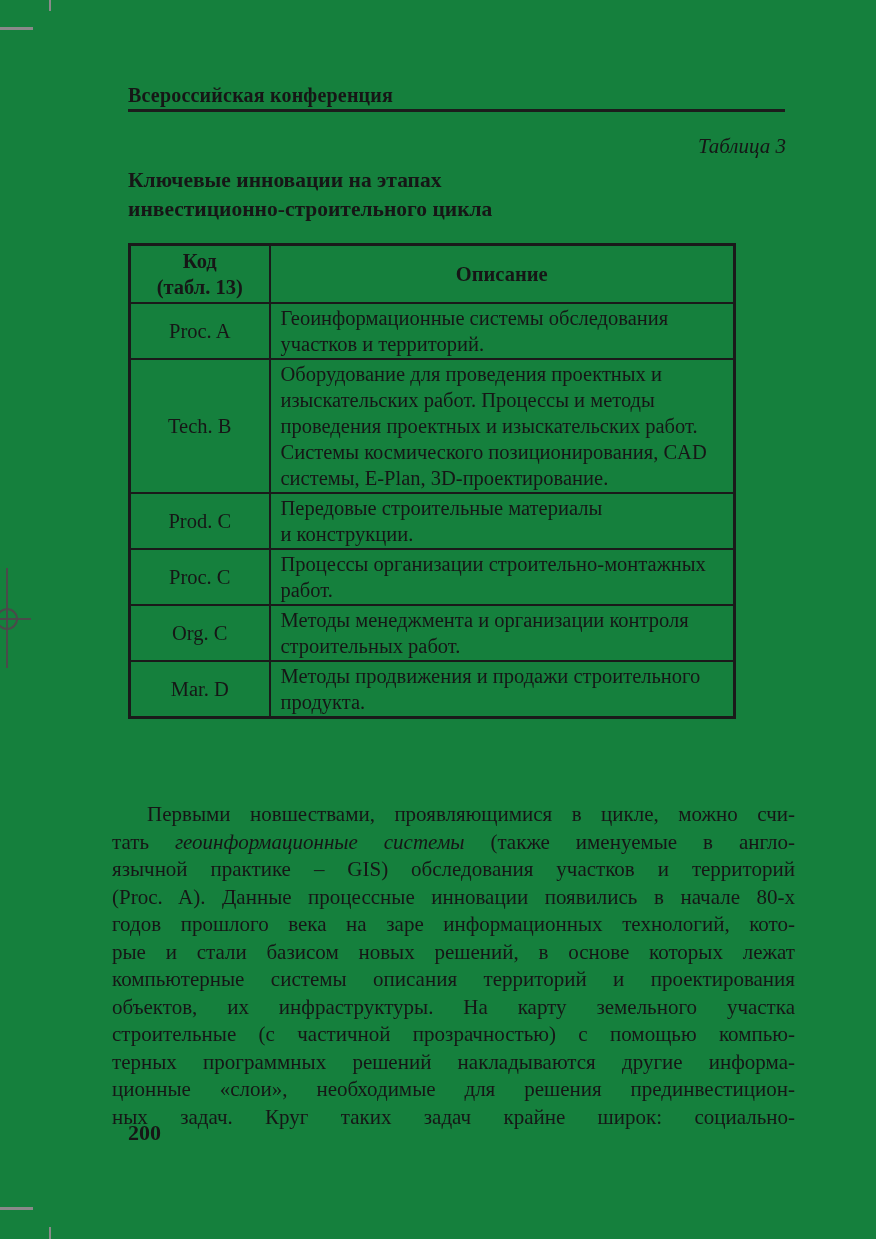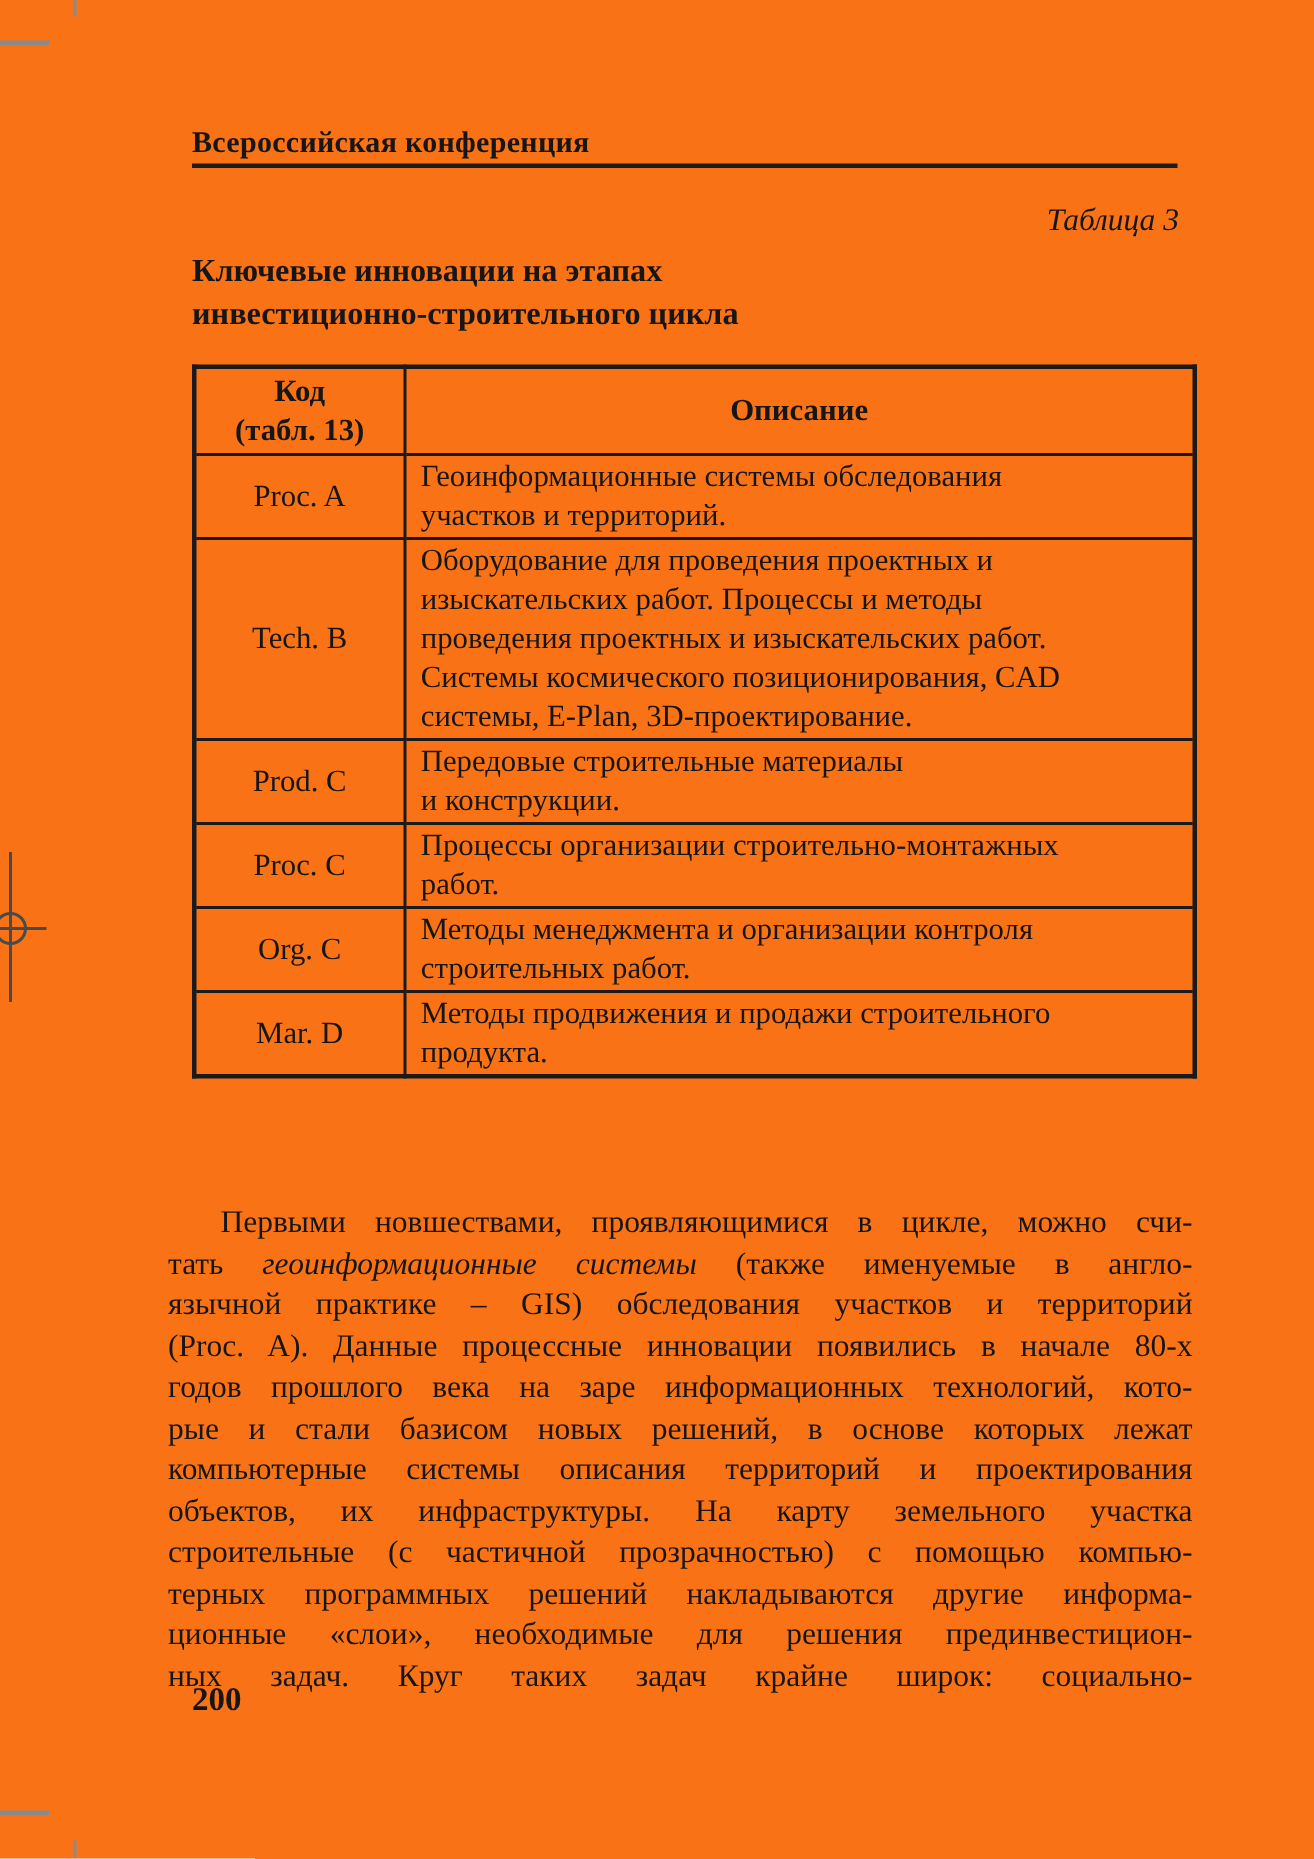--- a/index.html
+++ b/index.html
@@ -1,21 +1,21 @@
 <!DOCTYPE html>
 <html lang="ru"><head>
 <meta charset="utf-8">
 <style>
   * { margin: 0; padding: 0; box-sizing: border-box; }
   html, body { background: #e8e8e8; }
   .page {
     position: relative;
     width: 876px;
     height: 1239px;
-    background: #f97316;
+    background: #15803d;
     overflow: hidden;
     font-family: "Liberation Serif", "DejaVu Serif", serif;
     color: #161616;
   }
 
   
   .running-head {
     position: absolute;
     left: 128px; top: 84px; width: 657px;
     font-size: 20px; font-weight: bold;
@@ -41,21 +41,21 @@
     text-align: left;
     font-weight: bold;
     font-size: 21.5px;
     line-height: 29px;
   }
 
   
   table.inno {
     position: absolute;
     left: 128px; top: 243px;
-    width: 670px;
+    width: 608px;
     border-collapse: collapse;
     table-layout: fixed;
     font-size: 20.5px;
   }
   table.inno th, table.inno td {
     border: 2px solid #1a1a1a;
     line-height: 26px;
     vertical-align: middle;
   }
   table.inno { border: 3px solid #1a1a1a; }

